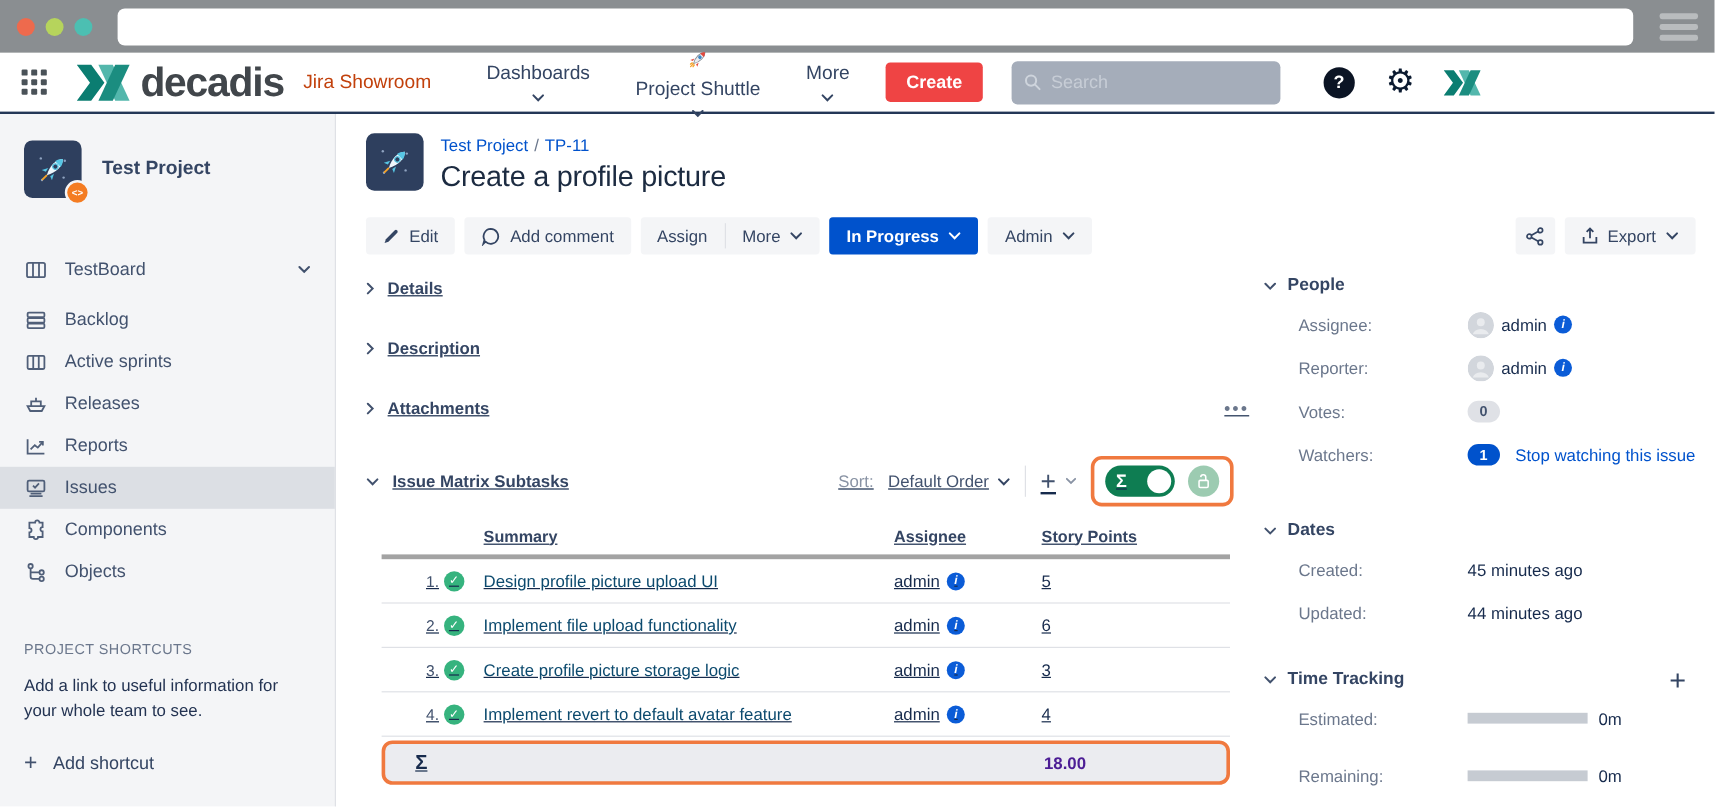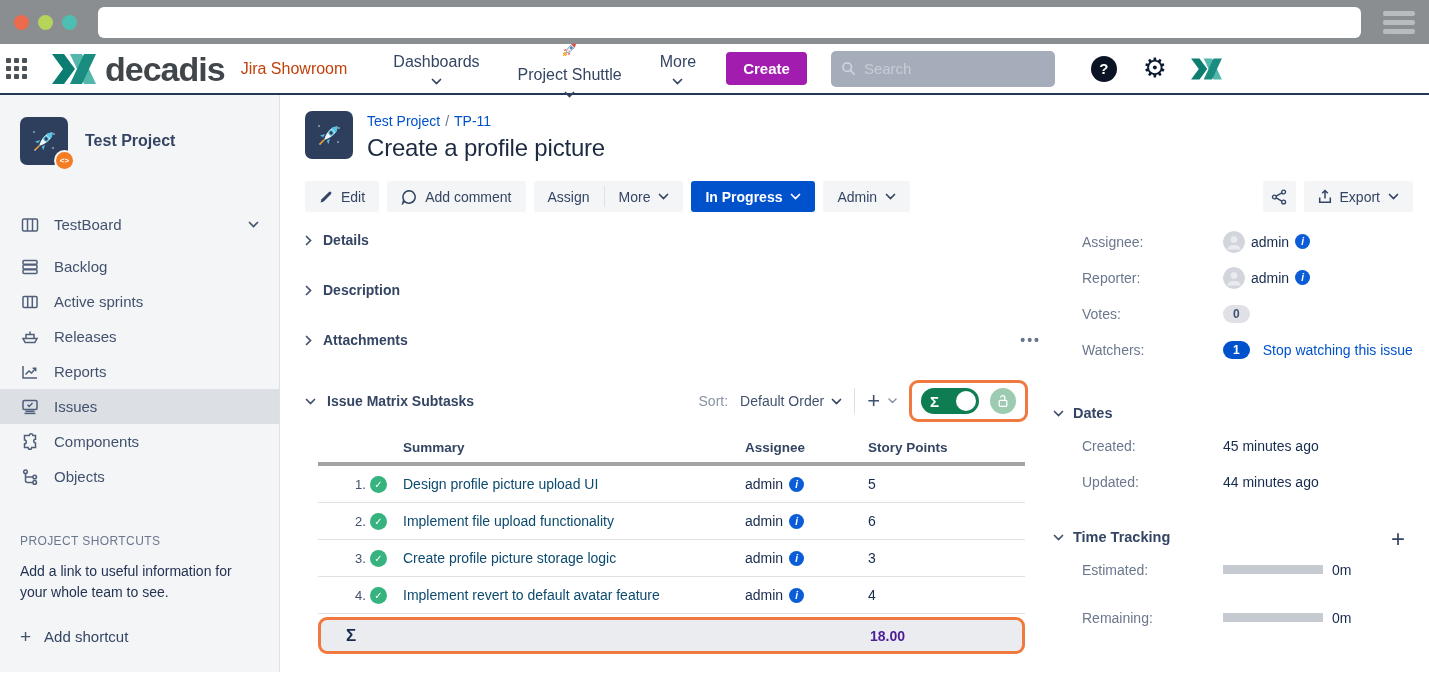--- a/index.html
+++ b/index.html
@@ -11,30 +11,30 @@
   .browser-bar { height:44px; background:#8a8e91; display:flex; align-items:center; padding:0 14px; }
   .dot { width:15px; height:15px; border-radius:50%; margin-right:9px; }
   .dot.red { background:#ee6a4d; }
   .dot.green { background:#b6d45c; }
   .dot.teal { background:#4cbfb2; }
   .url-bar { flex:1; height:31px; margin:0 22px 0 12px; background:#fff; border-radius:6px; border:none; padding:0 12px; font-size:14px; color:#333; outline:none; }
   .hamburger { width:32px; display:flex; flex-direction:column; gap:4px; cursor:pointer; }
   .hamburger span { display:block; height:5px; border-radius:2px; background:#b9bcbe; }
 
   
-  .app-header { height:51px; background:#fff; border-bottom:2px solid #243757; display:flex; align-items:center; padding:0 6px; }
+  .app-header { height:51px; background:#fff; border-bottom:2px solid #243757; display:flex; align-items:center; padding:0 18px; }
   .grid-icon { display:grid; grid-template-columns:repeat(3,5px); grid-gap:3px; margin-right:24px; cursor:pointer; }
   .grid-icon i { width:5px; height:5px; background:#4a5258; border-radius:1px; }
   .logo { display:flex; align-items:center; cursor:pointer; }
   .wordmark { font-size:34px; font-weight:600; letter-spacing:-1px; color:#41464b; margin-left:8px; line-height:1; }
   .hdr-subtitle { font-size:16px; color:#c2410c; margin-left:16px; }
   .hdr-nav { display:flex; align-items:center; margin-left:46px; gap:38px; }
   .hdr-nav-item { display:flex; align-items:center; gap:7px; font-size:16px; color:#344563; cursor:pointer;flex-direction:column; }
   .chev { color:#344563; }
-  .create-btn { margin-left:30px; background:#a21caf; color:#fff; font-weight:bold; font-size:15px; padding:8px 17px; border:none; border-radius:4px; cursor:pointer; }
+  .create-btn { margin-left:30px; background:#ef4444; color:#fff; font-weight:bold; font-size:15px; padding:8px 17px; border:none; border-radius:4px; cursor:pointer; }
   .search-box { margin-left:24px; width:224px; height:36px; background:#a5adba; border-radius:5px; display:flex; align-items:center; padding:0 10px; gap:8px; }
   .search-box input { background:transparent; border:none; outline:none; width:100%; font-size:15px; color:#fff; }
   .search-box input::placeholder { color:#c7cdd6; }
   .help-btn { margin-left:36px; width:26px; height:26px; border-radius:50%; background:#0b1424; color:#fff; font-weight:bold; font-size:15px; display:flex; align-items:center; justify-content:center; cursor:pointer; }
   .gear-btn { margin-left:26px; font-size:27px; color:#0b1a30; line-height:1; cursor:pointer; }
   .hdr-avatar { margin-left:24px; cursor:pointer; display:flex; }
 
   
   .app-body { display:flex; height:577px; }
 
@@ -69,21 +69,21 @@
   .btn { background:#f4f5f7; color:#344563; font-size:14px; padding:0 14px; height:31px; border:none; border-radius:3px; display:flex; align-items:center; gap:8px; cursor:pointer; font-family:inherit; }
   .btn-group { display:flex; background:#f4f5f7; border-radius:3px; }
   .btn-group .btn { background:transparent; }
   .btn-group .divider { width:1px; background:#dfe1e6; margin:5px 0; }
   .btn-primary { background:#0052cc; color:#fff; font-weight:bold; }
   .btn-primary .chev { color:#fff; }
   .toolbar-right { position:absolute; right:0; top:0; display:flex; gap:8px; }
   .icon-btn { width:33px; justify-content:center; padding:0; }
 
   .columns { display:flex; }
-  .col-left { width:748px; flex-shrink:0; }
+  .col-left { width:748px; flex-shrink:0;text-decoration:underline; }
   .col-right { flex:1; }
 
   .section-row { display:flex; align-items:center; gap:11px; margin-top:30px; height:20px; }
   .section-row.frst, .group.frst { margin-top:18px; }
   .section-label { font-size:14px; font-weight:bold; color:#344563; cursor:pointer; }
   .sec-chev { color:#42526e; display:flex; cursor:pointer; }
   .ellipsis { margin-left:auto; margin-right:12px; color:#6b778c; font-weight:bold; letter-spacing:2px; font-size:14px; cursor:pointer; }
 
   .matrix-head { display:flex; align-items:center; gap:11px; margin-top:30px; width:723px; }
   .matrix-controls { margin-left:auto; display:flex; align-items:center; gap:12px; }
@@ -534,20 +534,26 @@
             <div class="sum-row">
               <span class="sum-sigma">Σ</span>
               <span class="sum-value">18.00</span>
             </div>
           </div>
         </div>
 
         <div class="col-right">
 
           <div class="group frst">
+            <div class="group-title-row">
+              <svg class="sec-chev" width="11" height="7" viewBox="0 0 11 7">
+                  <path d="M1.5 1.5 L5.5 5.5 L9.5 1.5" fill="none" stroke="currentColor" stroke-width="1.7" stroke-linecap="round"></path>
+                </svg>
+              <span class="group-title">People</span>
+            </div>
             <div class="field-row">
               <span class="field-label">Assignee:</span>
               <span class="field-value">
                 <span class="ava">
                     <svg width="22" height="22" viewBox="0 0 22 22">
                       <circle cx="11" cy="11" r="11" fill="#d2d6dc"></circle>
                       <circle cx="11" cy="8.6" r="3.3" fill="#e9ebee"></circle>
                       <path d="M4.3 18.6 a6.8 5.4 0 0 1 13.4 0" fill="#e9ebee"></path>
                     </svg>
                   </span>

